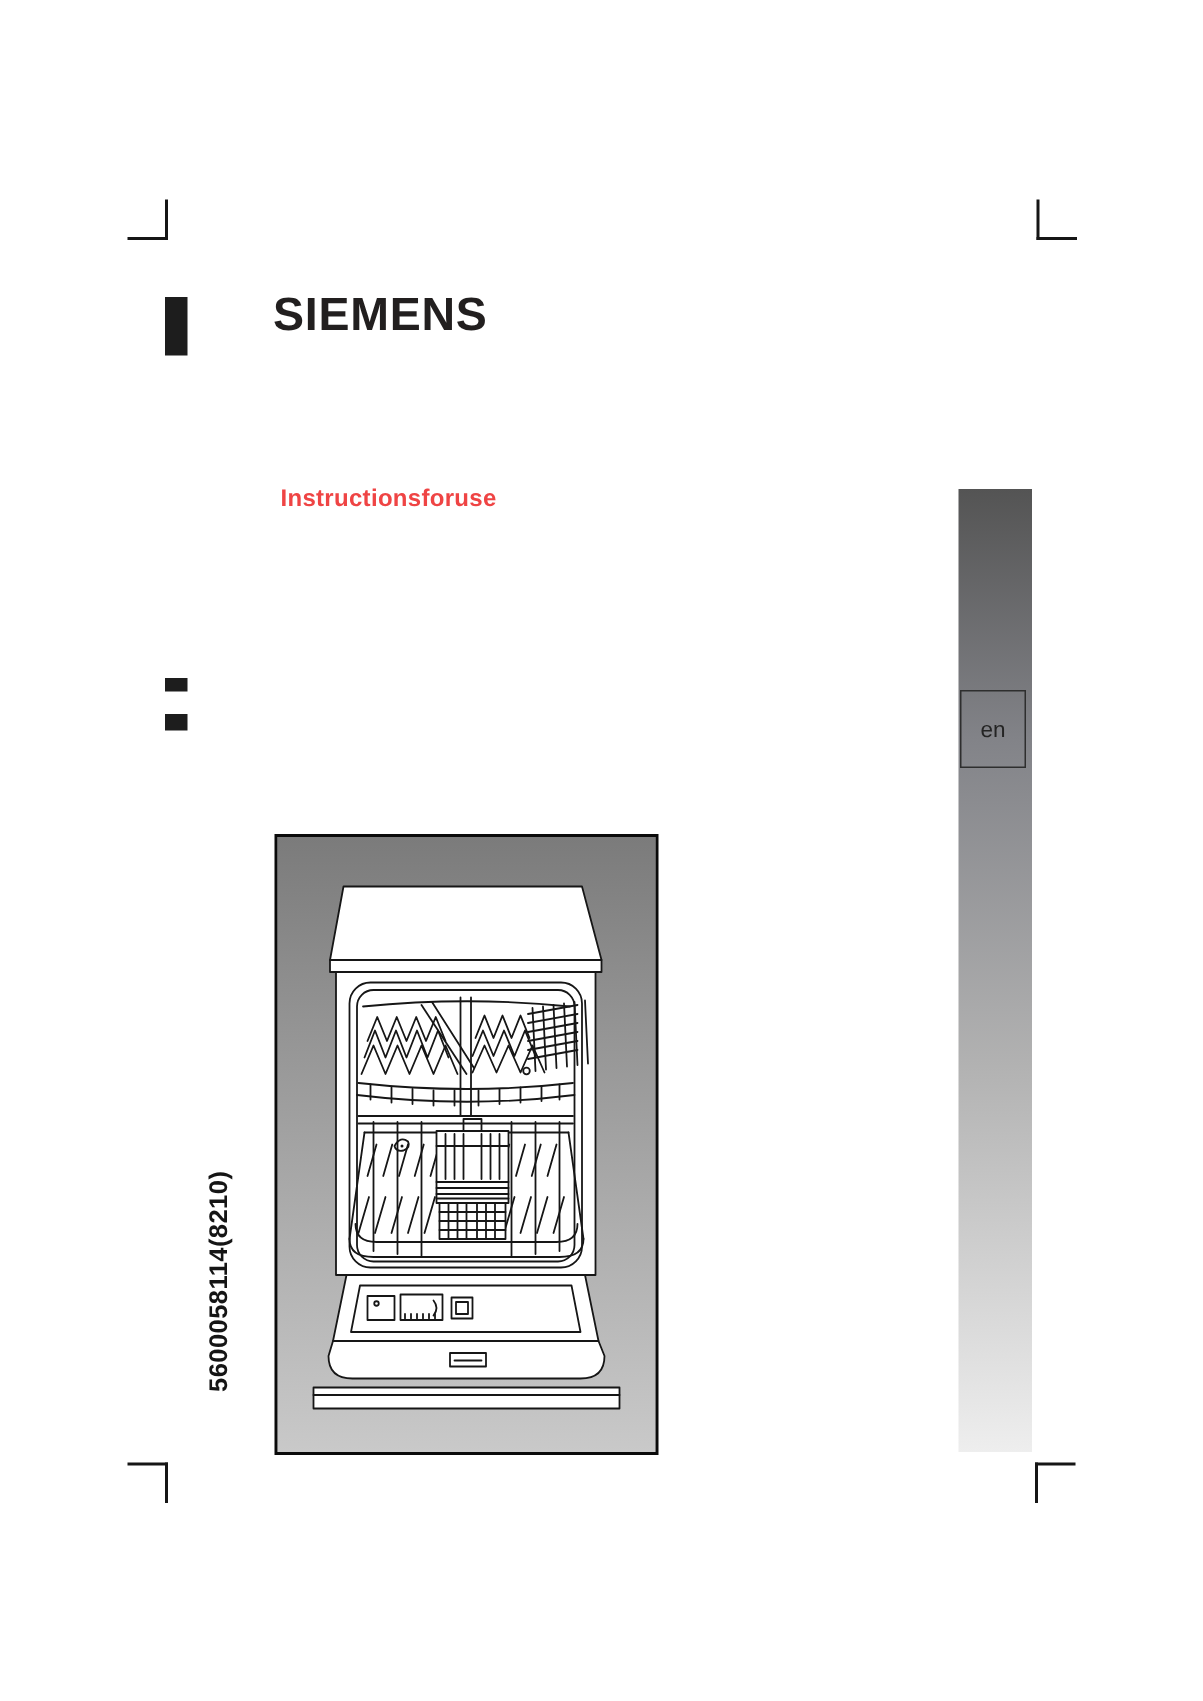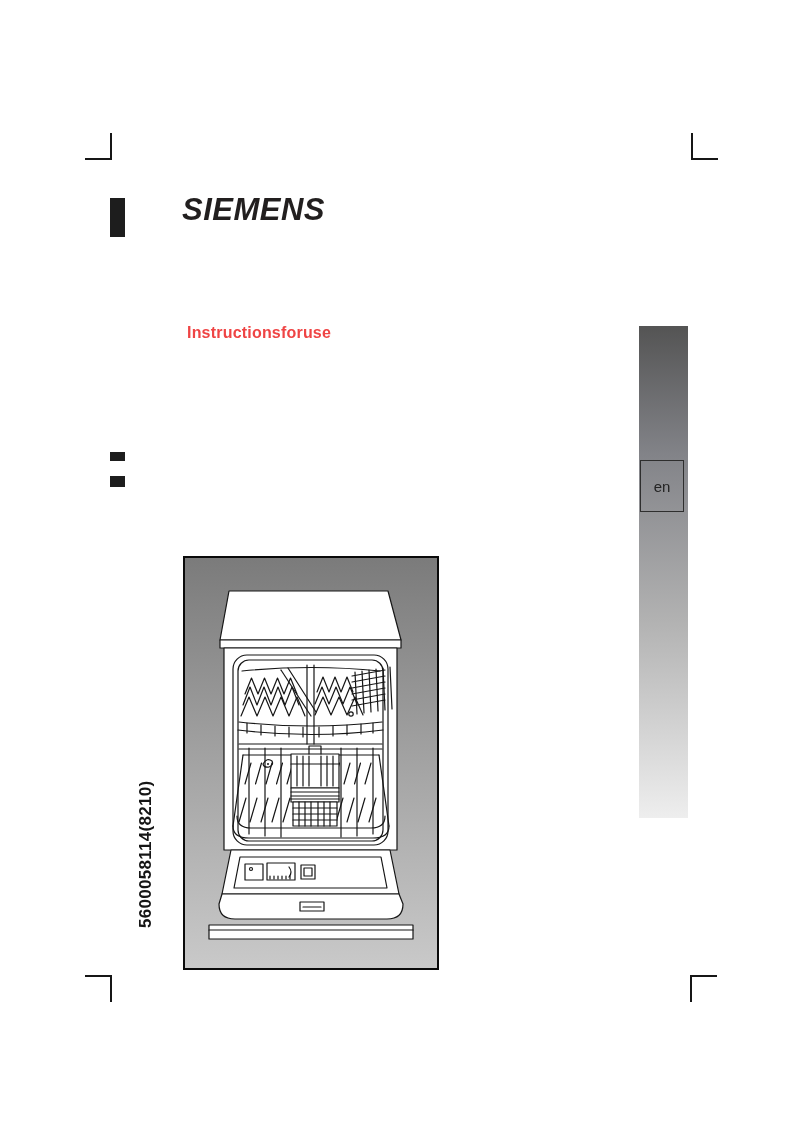--- a/index.html
+++ b/index.html
@@ -17,34 +17,33 @@
   .crop-tl { left: 85px;  top: 133px; border-right: 2px solid #161616; border-bottom: 2px solid #161616; }
   .crop-tr { left: 691px; top: 133px; border-left: 2px solid #161616;  border-bottom: 2px solid #161616; }
   .crop-bl { left: 85px;  top: 975px; border-right: 2px solid #161616; border-top: 2px solid #161616; }
   .crop-br { left: 690px; top: 975px; border-left: 2px solid #161616;  border-top: 2px solid #161616; }
 
   .logo-bar { left: 110px; top: 198px; width: 15px; height: 39px; background: #1d1d1d; }
   .brand {
     left: 182px; top: 192px;
     font-size: 31px; font-weight: bold; letter-spacing: 0.5px;
     color: #221f1f;
-    font-style: italic;
   }
   .doc-title {
     left: 187px; top: 324px;
     font-size: 16px; font-weight: bold; color: #ef4444;
     letter-spacing: 0.2px;
   }
 
   .tick { left: 110px; width: 15px; background: #1d1d1d; }
   .tick-1 { top: 452px; height: 9px; }
   .tick-2 { top: 476px; height: 11px; }
 
   .sidebar {
-    left: 639px; top: 326px; width: 49px; height: 492px;
+    left: 639px; top: 326px; width: 49px; height: 642px;
     background: linear-gradient(to bottom, #545454 0%, #828388 26%, #b2b2b2 60%, #eeeeee 100%);
   }
   .lang-box {
     position: absolute; left: 1px; top: 134px;
     width: 44px; height: 52px;
     border: 1.5px solid #2e2e2e; box-sizing: border-box;
     display: flex; align-items: center; justify-content: center;
     font-size: 15px; color: #242424;
   }
 

